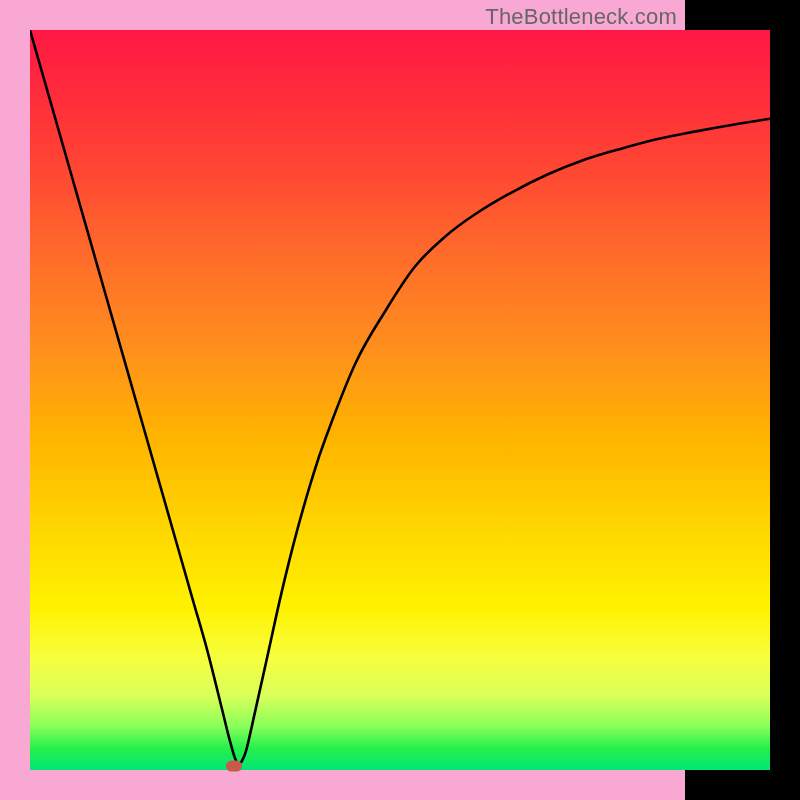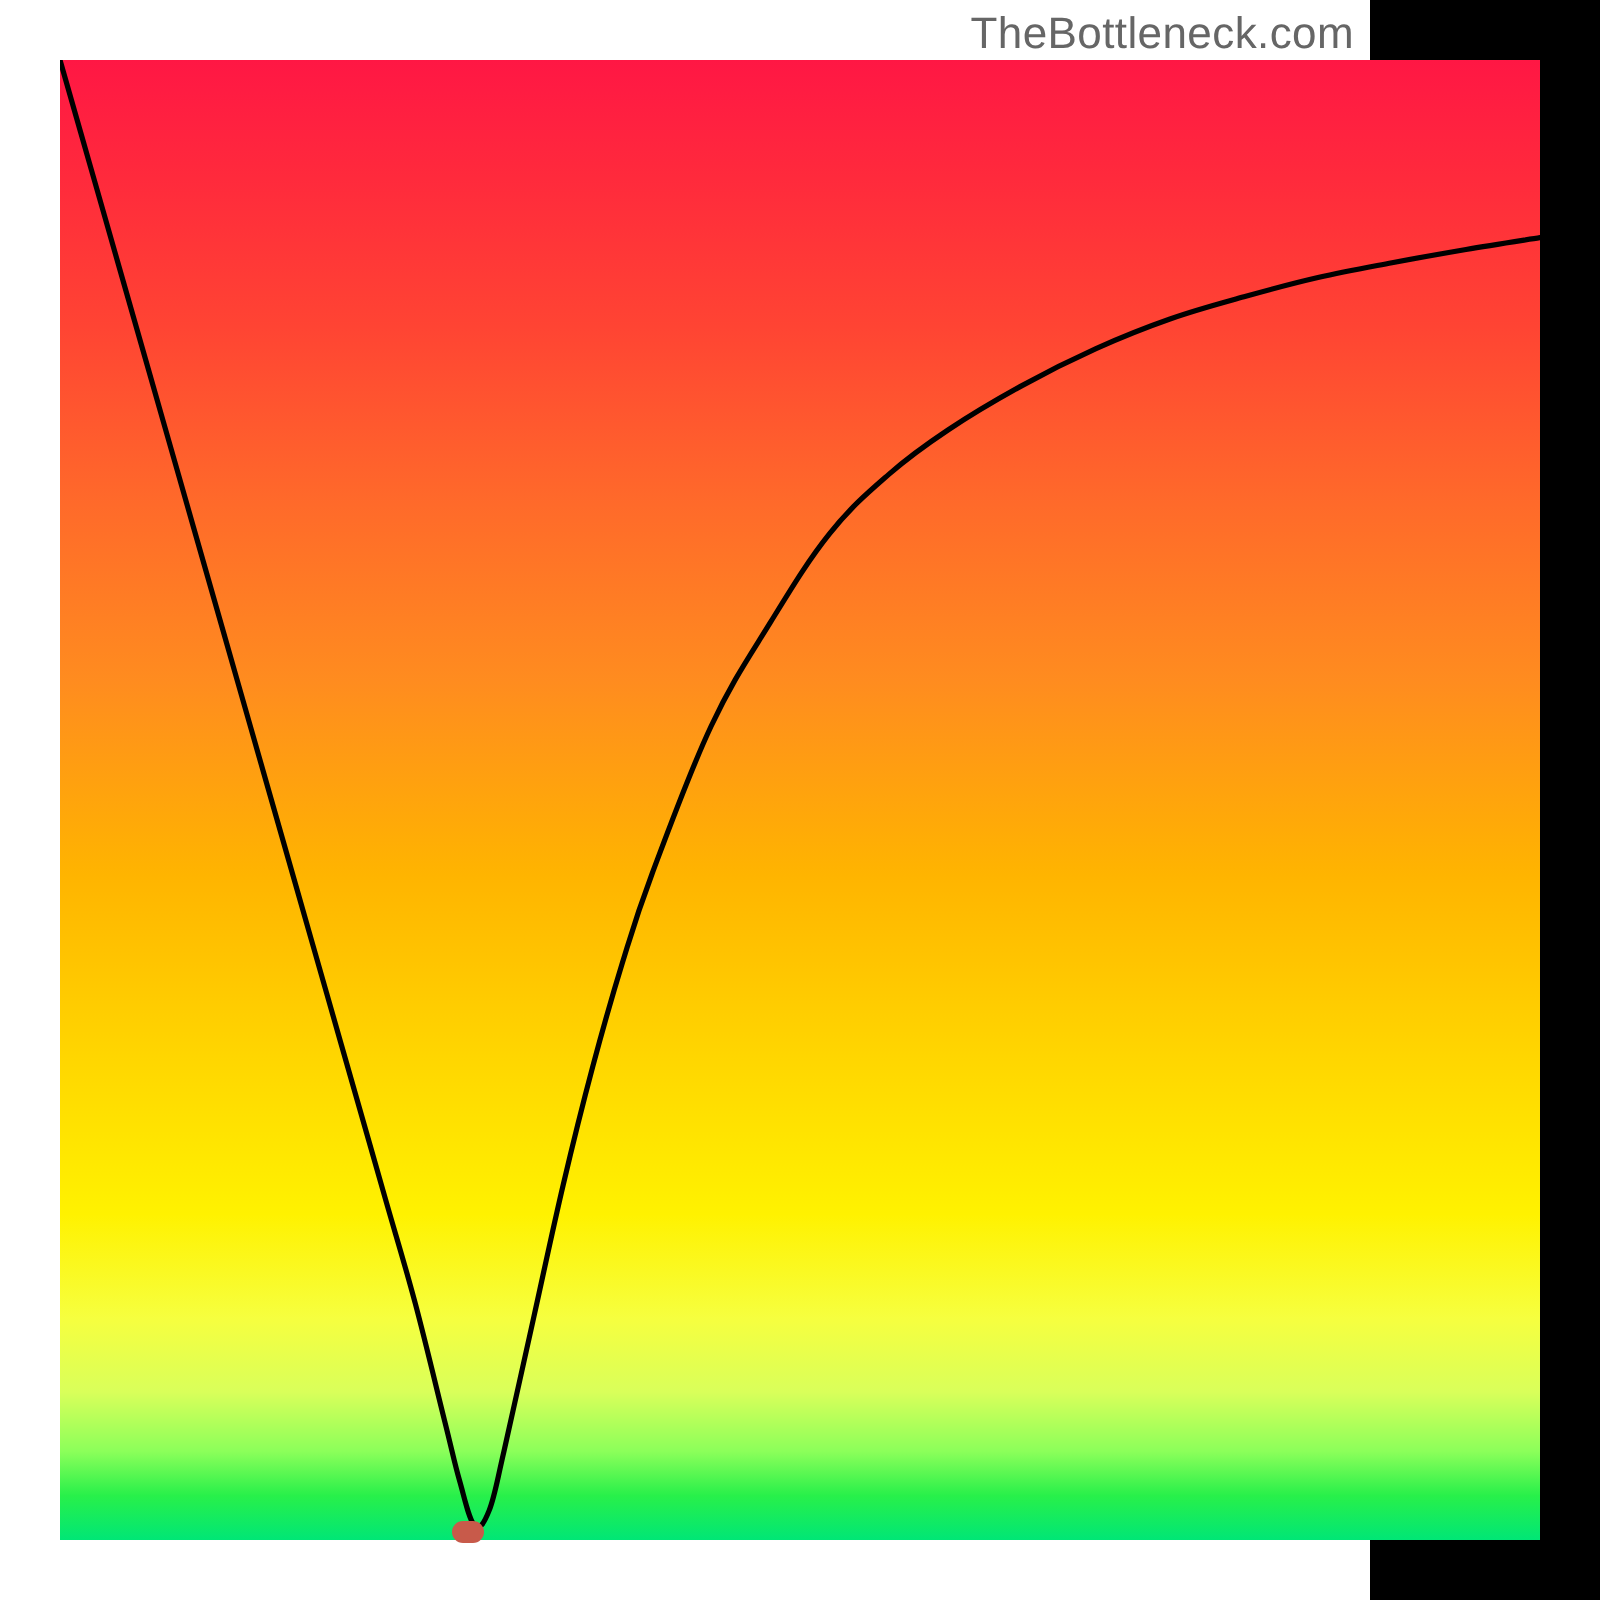--- a/index.html
+++ b/index.html
@@ -8,21 +8,21 @@
     width: 800px;
     height: 800px;
     overflow: hidden;
     font-family: Arial, Helvetica, sans-serif;
     background: #000;
   }
   .chart-container {
     position: relative;
     width: 685px;
     height: 800px;
-    background: #ffffff;
+    background: #f9a8d4;
   }
   .plot-area {
     position: absolute;
     left: 30px;
     top: 30px;
     width: 740px;
     height: 740px;
     background: linear-gradient(to bottom,
       #ff1744 0%,
       #ff2a3c 8%,

